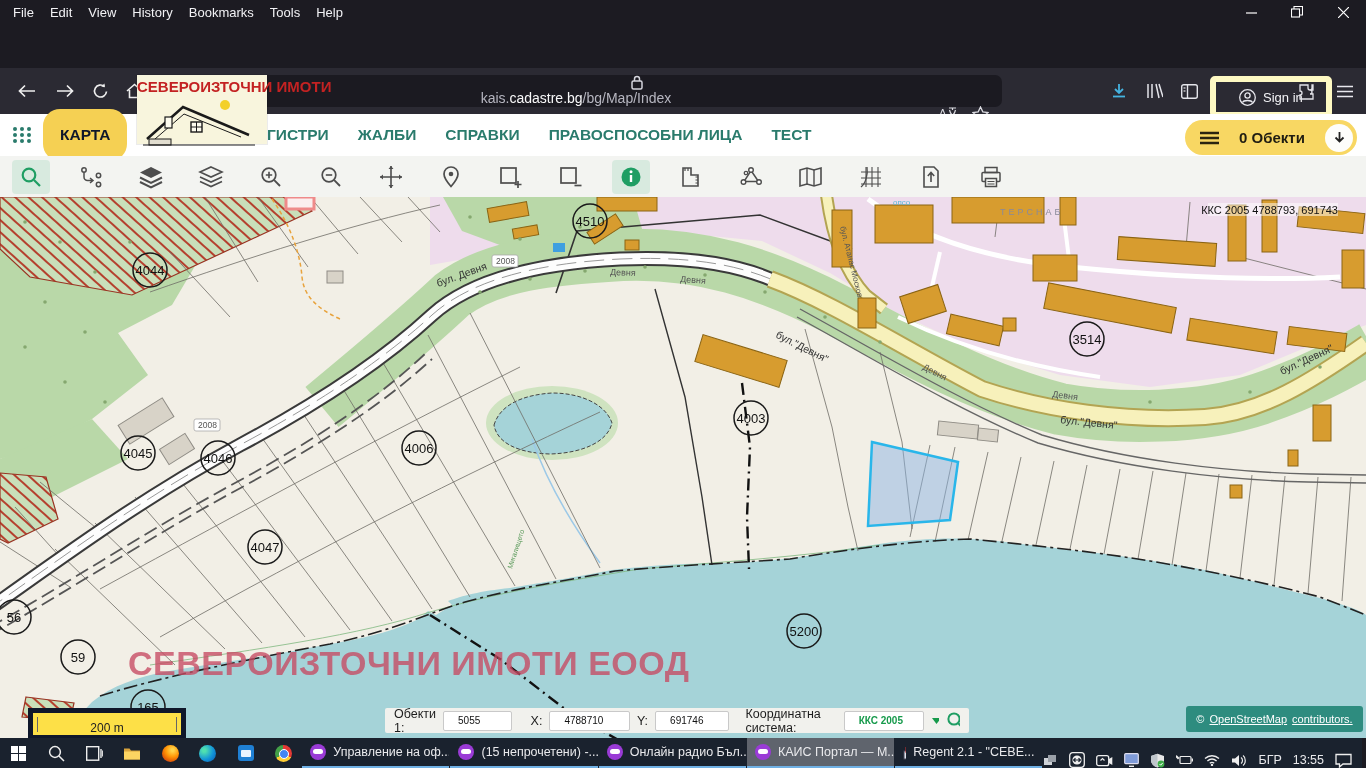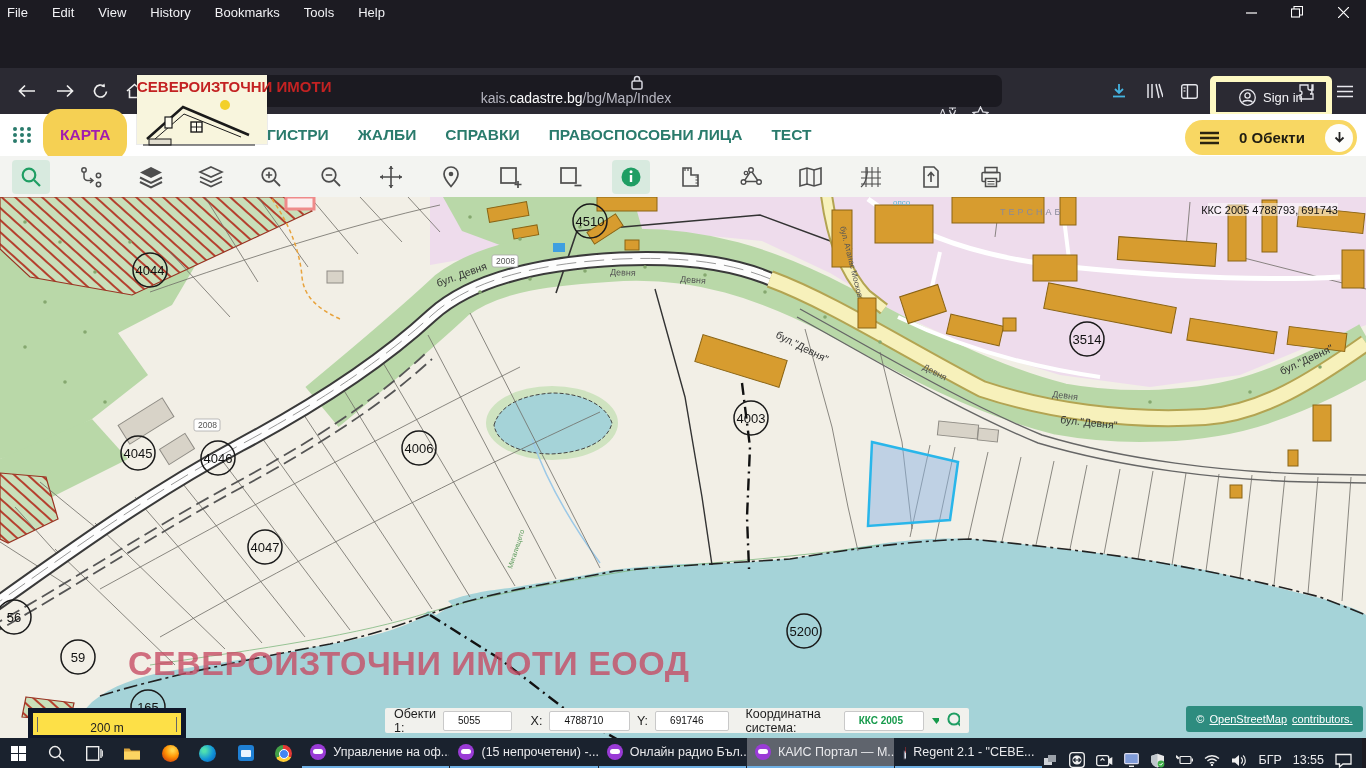--- a/index.html
+++ b/index.html
@@ -1,21 +1,21 @@
 <!DOCTYPE html>
 <html><head>
 <meta charset="utf-8">
 <style>
   html,body{margin:0;padding:0;}
   .screen{position:relative;width:1366px;height:768px;overflow:hidden;background:#1c1b22;
           font-family:"Liberation Sans",sans-serif;-webkit-font-smoothing:antialiased;}
   svg{display:block;}
   
   .menubar{position:absolute;top:0;left:0;right:0;height:24px;background:#1c1b22;display:flex;
-           align-items:center;gap:24px;padding-left:7px;color:#f2f2f5;font-size:13px;}
+           align-items:center;gap:16px;padding-left:13px;color:#f2f2f5;font-size:13px;}
   .menubar .mi{cursor:default;}
   .winctl{position:absolute;right:0;top:0;height:24px;display:flex;}
   .winbtn{width:46px;height:24px;display:flex;align-items:center;justify-content:center;color:#fff;}
   .tabstrip{position:absolute;top:24px;left:0;right:0;height:44px;background:#1c1b22;}
   .tab{position:absolute;left:8px;top:5px;width:228px;height:35px;background:#42414d;border-radius:8px;
        display:flex;align-items:center;padding:0 10px;color:#f9f9fa;font-size:13px;}
   .tab .ttl{flex:1;margin-left:9px;white-space:nowrap;overflow:hidden;}
   .tab .cls{color:#d9d9de;font-size:13px;padding:2px 6px;}
   .newtab{position:absolute;left:250px;top:10px;color:#e8e8ec;font-size:19px;}
   .tabs-right{position:absolute;right:14px;top:12px;display:flex;align-items:center;gap:17px;color:#f1f1f4;font-size:13.5px;}
@@ -26,21 +26,21 @@
   .urlfield .lock{margin-left:130px;margin-right:8px;display:flex;}
   .urlfield .dom{color:#f9f9fa;}
   .urlfield .infield{margin-left:auto;display:flex;align-items:center;gap:15px;padding-right:13px;}
   .rtb{position:absolute;top:8px;display:flex;align-items:center;justify-content:center;width:30px;height:30px;}
   .signin{position:absolute;left:1210px;top:8px;height:30px;border:6px solid #fef9c3;border-radius:5px;
           display:flex;align-items:center;gap:7px;padding:0 23px;color:#f4f4f7;font-size:13px;}
   
   .sitenav{position:absolute;top:114px;left:0;right:0;height:42px;background:#ffffff;display:flex;
            align-items:center;padding-left:12px;border-bottom:1px solid #ececec;}
   .navitem{color:#2a7b6c;font-weight:bold;font-size:15.5px;margin-left:29px;white-space:nowrap;}
-  .navactive{margin-left:11px;background:#f5d053;border-radius:17px;padding:17px 17px;color:#a21caf;
+  .navactive{margin-left:11px;background:#f5d053;border-radius:17px;padding:17px 17px;color:#0f172a;
              font-weight:bold;font-size:15.5px;}
   .objpill{position:absolute;right:9px;top:120px;height:35px;width:153px;background:#f8d763;border-radius:18px;
            display:flex;align-items:center;padding:0 4px 0 15px;}
   .objpill .lbl{flex:1;text-align:center;font-weight:bold;font-size:15px;color:#201d12;}
   .objpill .circ{width:28px;height:28px;border-radius:50%;background:#fdfdfb;display:flex;align-items:center;justify-content:center;}
   
   .maptoolbar{position:absolute;top:156px;left:0;right:0;height:41px;background:#f3f4f1;display:flex;
               align-items:center;padding-left:12px;}
   .tool{width:38px;height:34px;margin-right:22px;border-radius:4px;display:flex;align-items:center;justify-content:center;}
   .tool.active{background:#d8eadf;}

